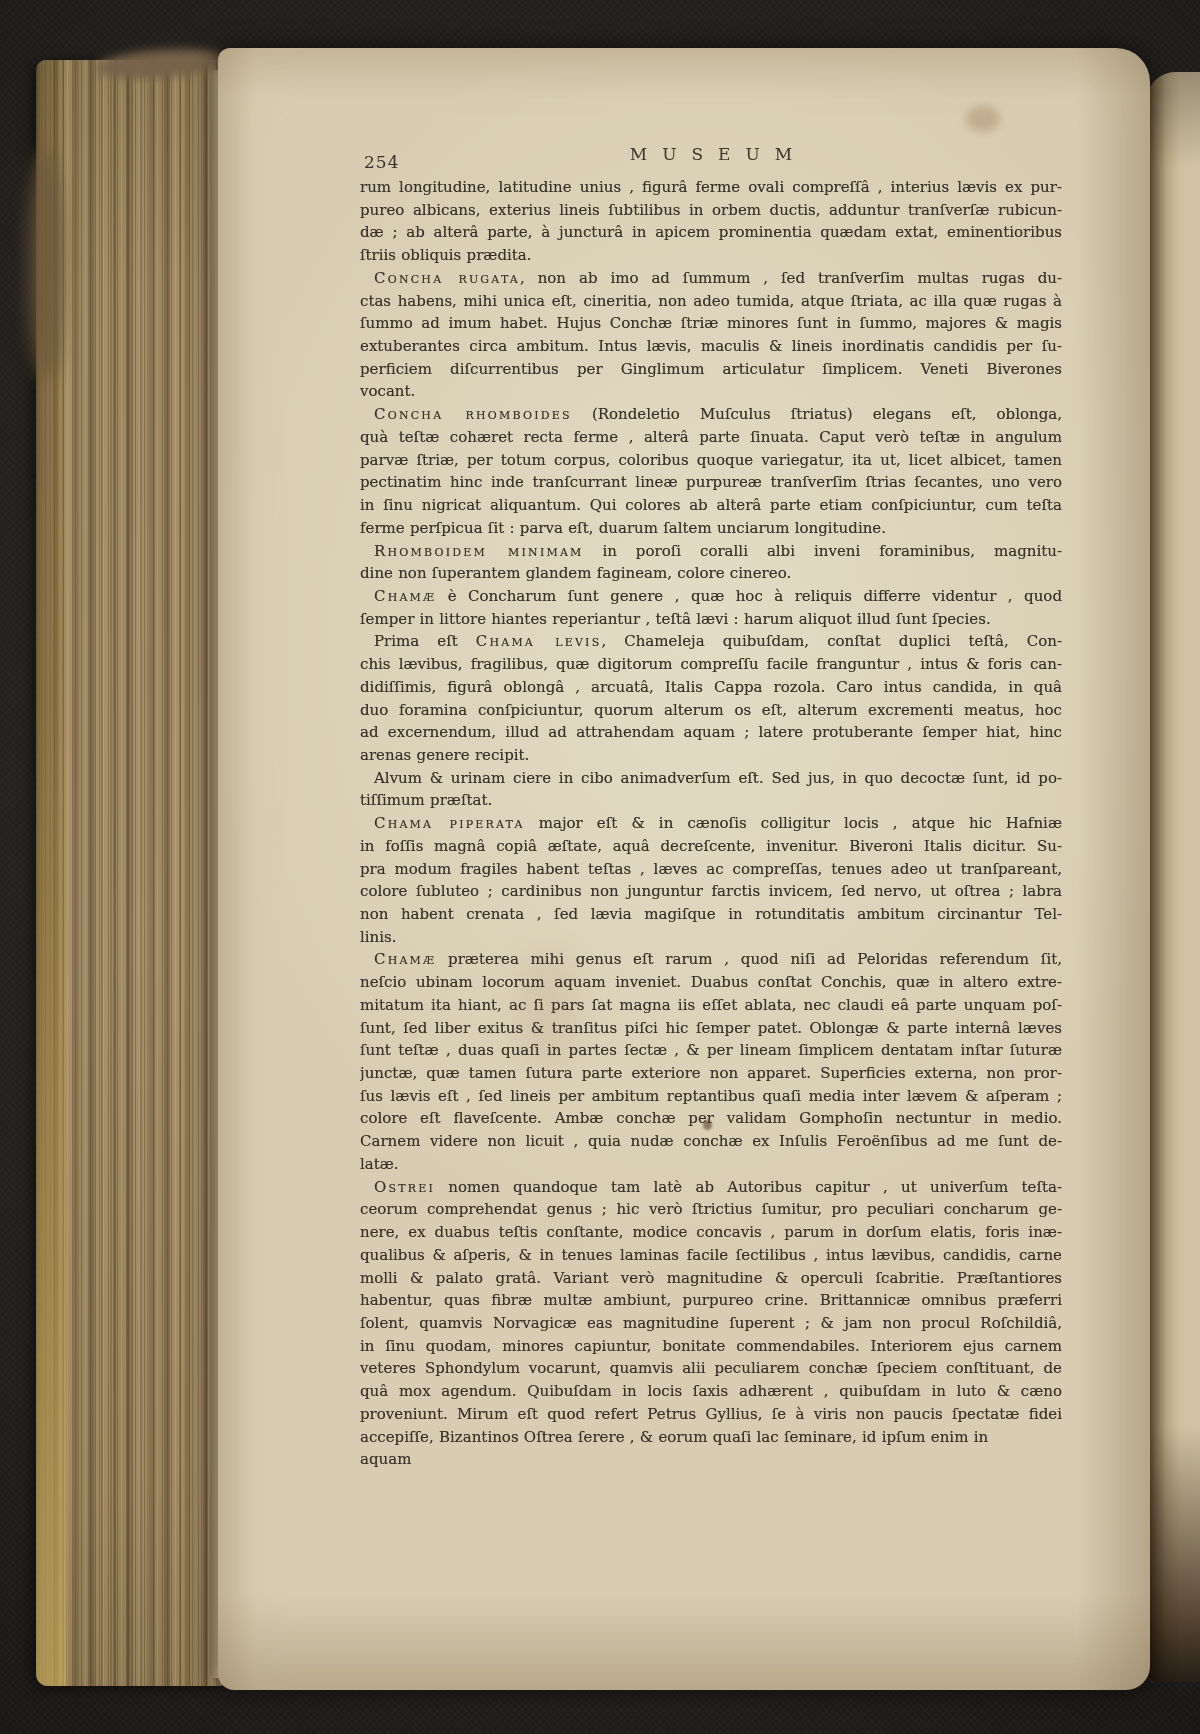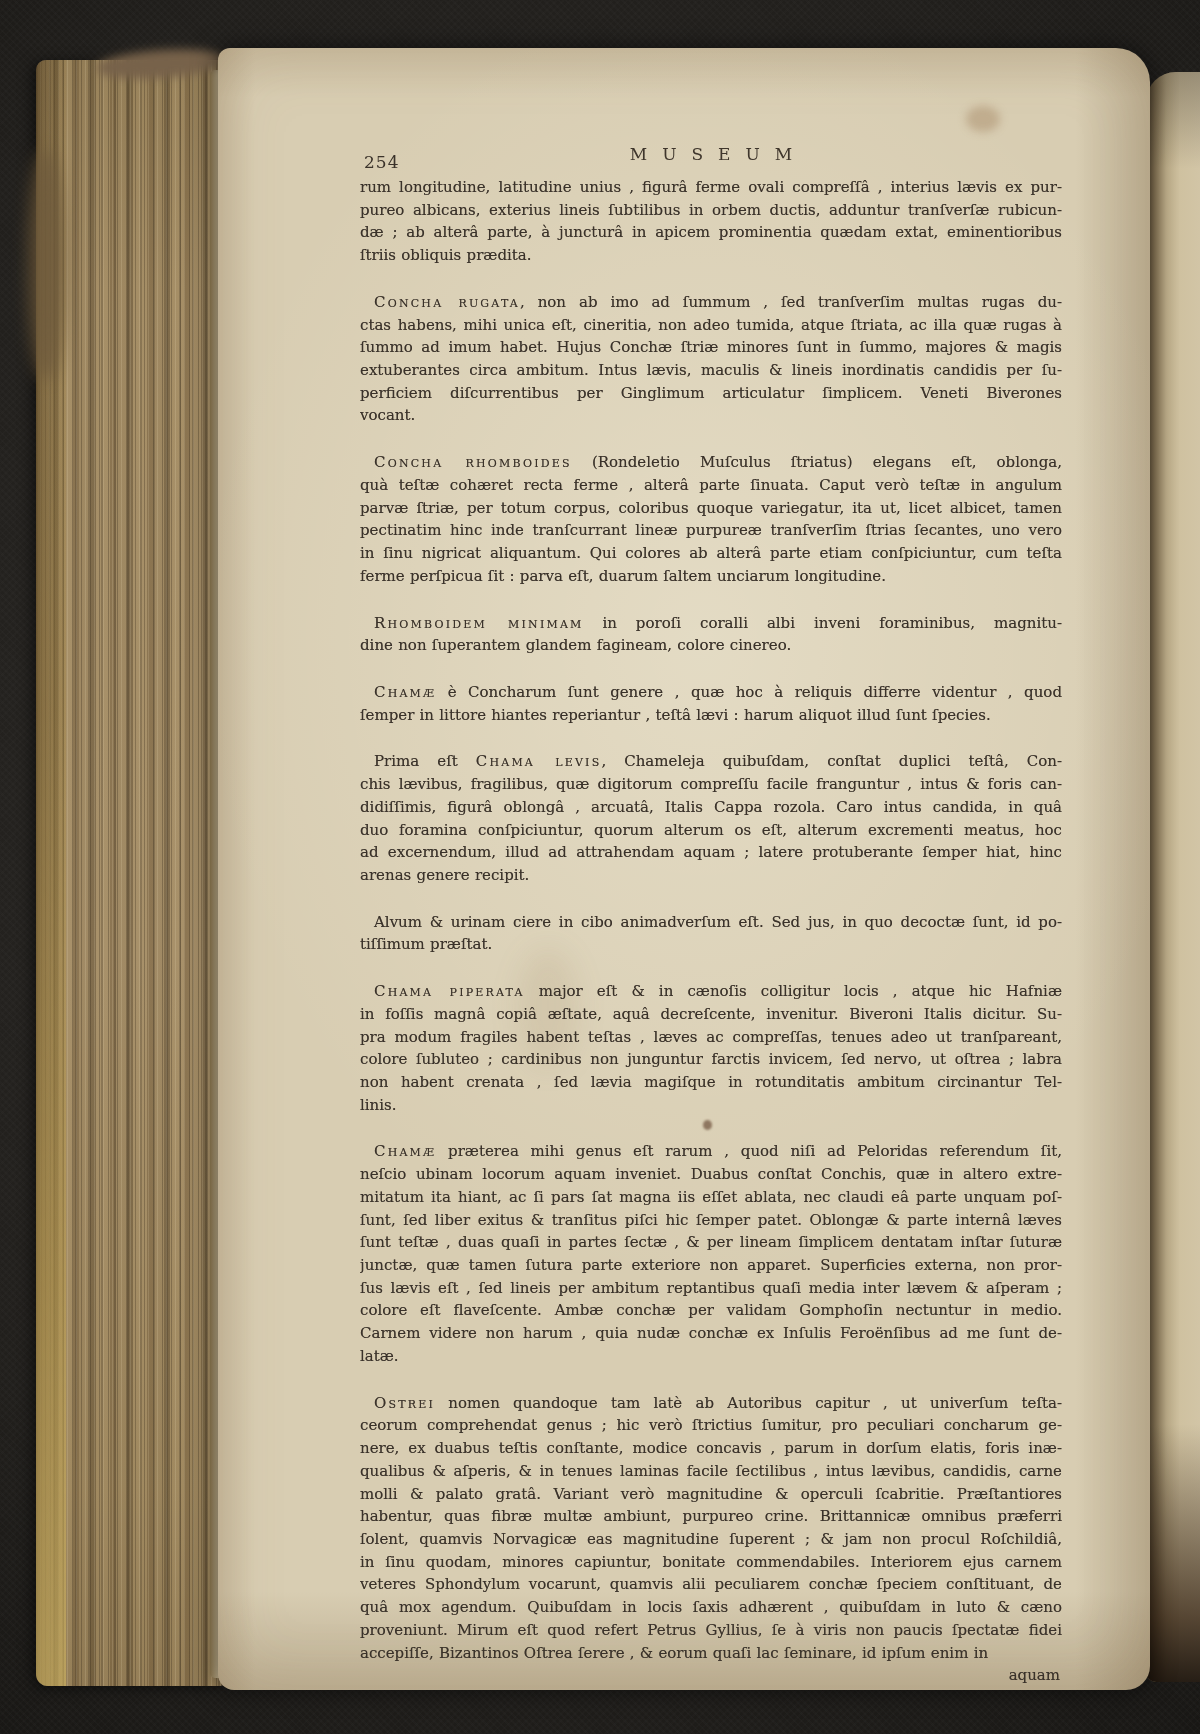--- a/index.html
+++ b/index.html
@@ -63,23 +63,23 @@
   
   .textblock{position:absolute;left:142px;top:96px;width:702px;color:#3a322a;
     font-size:15px;}
   .header-row{position:relative;height:34px;}
   .page-number{position:absolute;left:4px;top:8px;font-size:17px;letter-spacing:1px;}
   .running-title{position:absolute;left:0;right:0;top:0;text-align:center;
     font-size:17px;letter-spacing:15px;padding-left:15px;color:#3f362c;}
   .line{height:22.72px;overflow:hidden;text-align:justify;text-align-last:justify;
     white-space:normal;word-spacing:.5px;text-shadow:0 0 .4px rgba(58,50,42,.55);}
   .line.end{text-align-last:left;}
-  .line.indent{text-indent:14px;margin-top:24px;}
+  .line.indent{text-indent:14px;}
   .sc{font-variant:small-caps;letter-spacing:2.2px;}
-  .catchword{height:22.72px;text-align:right;padding-right:2px;text-shadow:0 0 .4px rgba(58,50,42,.55);}
+  .catchword{height:22.72px;text-align:left;padding-right:2px;text-shadow:0 0 .4px rgba(58,50,42,.55);}
 </style>
 </head>
 <body>
 
 <div class="photo">
   <div class="fore-edge"></div>
   <div class="edge-damage-top"></div>
   <div class="edge-damage-side"></div>
   <div class="sliver"></div>
 
@@ -129,21 +129,21 @@
           <div class="line"><span>non habent crenata , ſed lævia magiſque in rotunditatis ambitum circinantur Tel-</span></div>
           <div class="line end"><span>linis.</span></div>
           <div class="line indent"><span class="sc">Chamæ</span><span> præterea mihi genus eſt rarum , quod niſi ad Peloridas referendum ſit,</span></div>
           <div class="line"><span>neſcio ubinam locorum aquam inveniet.  Duabus conſtat Conchis, quæ in altero extre-</span></div>
           <div class="line"><span>mitatum ita hiant, ac ſi pars ſat magna iis eſſet ablata, nec claudi eâ parte unquam poſ-</span></div>
           <div class="line"><span>ſunt, ſed liber exitus &amp; tranſitus piſci hic ſemper patet.  Oblongæ &amp; parte internâ læves</span></div>
           <div class="line"><span>ſunt teſtæ , duas quaſi in partes ſectæ ,  &amp; per lineam ſimplicem dentatam inſtar ſuturæ</span></div>
           <div class="line"><span>junctæ, quæ tamen ſutura parte exteriore non apparet.  Superficies externa, non pror-</span></div>
           <div class="line"><span>ſus lævis eſt ,  ſed lineis per ambitum reptantibus quaſi media inter lævem &amp; aſperam ;</span></div>
           <div class="line"><span>colore eſt flaveſcente.  Ambæ conchæ per validam Gomphoſin nectuntur in medio.</span></div>
-          <div class="line"><span>Carnem videre non harum ,  quia nudæ conchæ ex Inſulis Feroënſibus ad me ſunt de-</span></div>
+          <div class="line"><span>Carnem videre non licuit ,  quia nudæ conchæ ex Inſulis Feroënſibus ad me ſunt de-</span></div>
           <div class="line end"><span>latæ.</span></div>
           <div class="line indent"><span class="sc">Ostrei</span><span> nomen quandoque tam latè ab Autoribus capitur ,  ut univerſum teſta-</span></div>
           <div class="line"><span>ceorum comprehendat genus ; hic verò ſtrictius ſumitur, pro peculiari concharum ge-</span></div>
           <div class="line"><span>nere, ex duabus teſtis conſtante, modice concavis , parum in dorſum elatis, foris inæ-</span></div>
           <div class="line"><span>qualibus &amp; aſperis, &amp; in tenues laminas facile ſectilibus , intus lævibus, candidis, carne</span></div>
           <div class="line"><span>molli &amp; palato gratâ.  Variant verò magnitudine &amp; operculi ſcabritie.  Præſtantiores</span></div>
           <div class="line"><span>habentur, quas fibræ multæ ambiunt, purpureo crine.  Brittannicæ omnibus præferri</span></div>
           <div class="line"><span>ſolent, quamvis Norvagicæ eas magnitudine ſuperent ;  &amp; jam non procul Roſchildiâ,</span></div>
           <div class="line"><span>in ſinu quodam, minores capiuntur, bonitate commendabiles.  Interiorem ejus carnem</span></div>
           <div class="line"><span>veteres Sphondylum vocarunt, quamvis alii peculiarem conchæ ſpeciem conſtituant, de</span></div>

